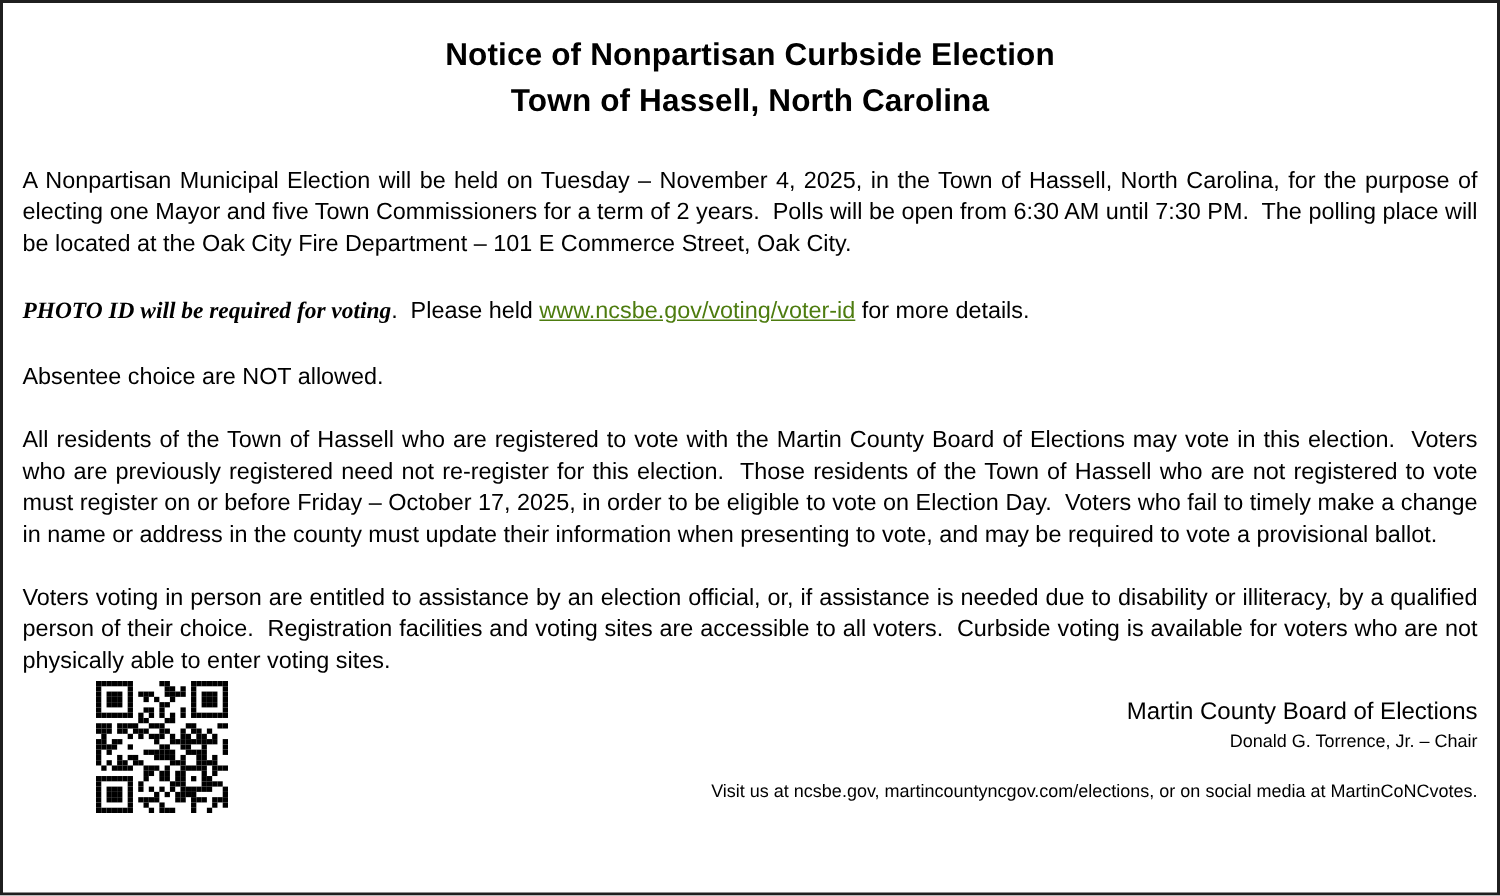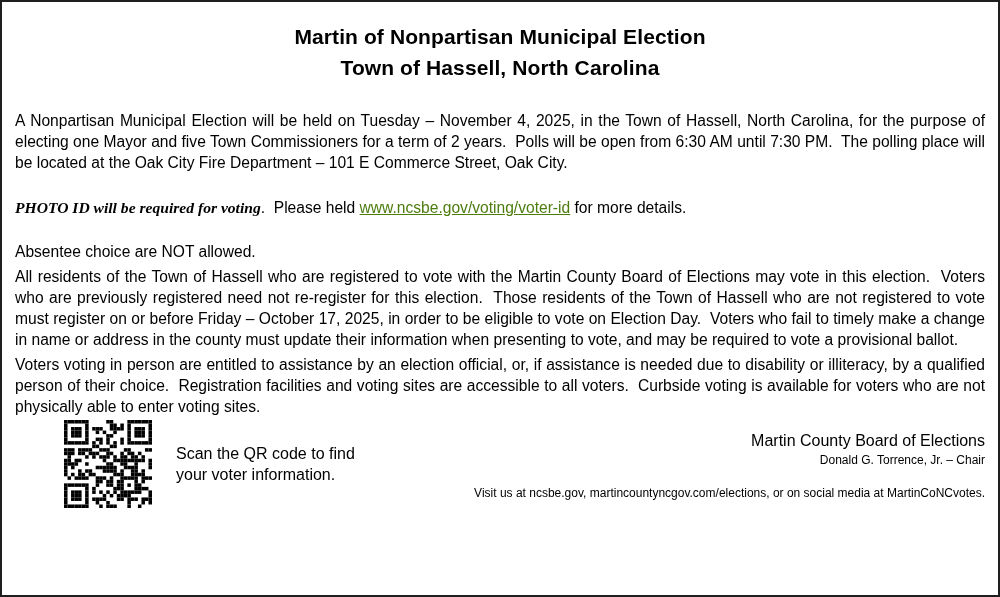--- a/index.html
+++ b/index.html
@@ -25,21 +25,21 @@
   .para {
     font-size: 15.6px;
     line-height: 21px;
     white-space: pre-wrap;
   }
   .justify { text-align: justify; }
   .right { text-align: right; }
   .mt-intro { margin-top: 27px; }
   .mt-photo { margin-top: 24px; }
   .mt-absentee { margin-top: 23px; }
-  .mt-std { margin-top: 4px; }
+  .mt-std { margin-top: 21px; }
   .mt-questions { margin-top: 3px; }
   .bold-italic { font-weight: bold; font-style: italic; font-family: Liberation Serif, serif; }
   .link { color: #4d7c0f; text-decoration: underline; cursor: pointer; }
   .bottom-row {
     margin-top: 3px;
     display: flex;
     justify-content: space-between;
     align-items: flex-start;
   }
   .qr-block {
@@ -59,21 +59,21 @@
   .sig-org { font-weight: normal; font-size: 16px; line-height: 19px; }
   .sig-chair { font-size: 12px; line-height: 20px; }
   .sig-footer { font-size: 12px; line-height: 15px; margin-top: 16px; }
 </style>
 </head>
 <body>
 
 <div class="page">
 
   <header class="title-block">
-    <div>Martin of Nonpartisan Municipal Election</div>
+    <div>Notice of Nonpartisan Curbside Election</div>
     <div>Town of Hassell, North Carolina</div>
   </header>
 
   <p class="para justify mt-intro">A Nonpartisan Municipal Election will be held on Tuesday – November 4, 2025, in the Town of Hassell, North Carolina, for the purpose of electing one Mayor and five Town Commissioners for a term of 2 years.  Polls will be open from 6:30 AM until 7:30 PM.  The polling place will be located at the Oak City Fire Department – 101 E Commerce Street, Oak City.</p>
 
   <p class="para mt-photo"><span class="bold-italic">PHOTO ID will be required for voting</span><span>.  Please held </span><a class="link">www.ncsbe.gov/voting/voter-id</a><span> for more details.</span></p>
 
   <p class="para mt-absentee">Absentee choice are NOT allowed.</p>
 
   <p class="para justify mt-std">All residents of the Town of Hassell who are registered to vote with the Martin County Board of Elections may vote in this election.  Voters who are previously registered need not re-register for this election.  Those residents of the Town of Hassell who are not registered to vote must register on or before Friday – October 17, 2025, in order to be eligible to vote on Election Day.  Voters who fail to timely make a change in name or address in the county must update their information when presenting to vote, and may be required to vote a provisional ballot.</p>
@@ -395,21 +395,20 @@
             <rect x="77" y="80.5" width="3.5" height="3.5"></rect>
             <rect x="84" y="80.5" width="3.5" height="3.5"></rect>
             <rect x="35" y="84" width="3.5" height="3.5"></rect>
             <rect x="42" y="84" width="3.5" height="3.5"></rect>
             <rect x="45.5" y="84" width="3.5" height="3.5"></rect>
             <rect x="49" y="84" width="3.5" height="3.5"></rect>
             <rect x="63" y="84" width="3.5" height="3.5"></rect>
             <rect x="73.5" y="84" width="3.5" height="3.5"></rect>
           </svg>
       </div>
-      <div class="qr-caption">Scan the QR code to find your voter information.</div>
     </div>
     <div class="signature">
       <div class="sig-org">Martin County Board of Elections</div>
       <div class="sig-chair">Donald G. Torrence, Jr. – Chair</div>
       <div class="sig-footer">Visit us at ncsbe.gov, martincountyncgov.com/elections, or on social media at MartinCoNCvotes.</div>
     </div>
   </div>
 
 </div>
 

